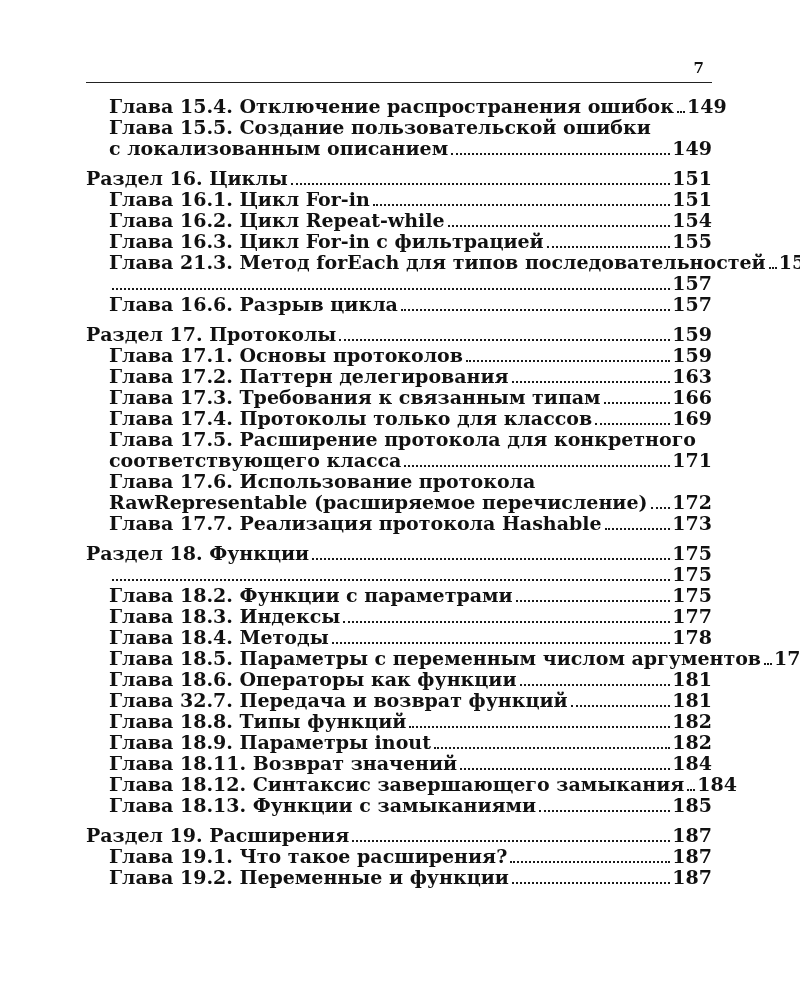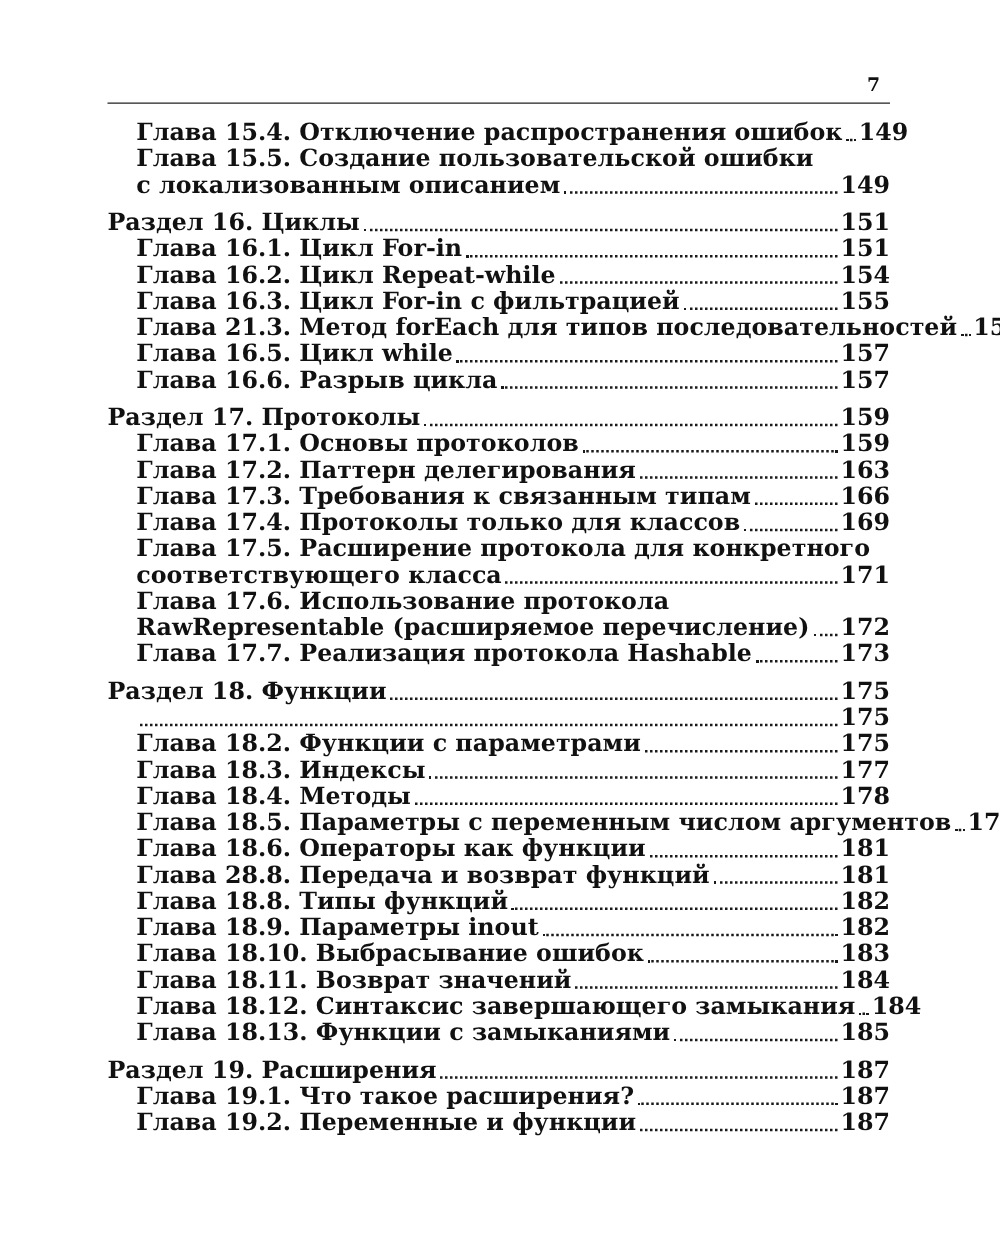--- a/index.html
+++ b/index.html
@@ -110,21 +110,20 @@
       </div>
       <div class="toc-entry chapter">
         <div class="toc-line">
           <span class="toc-text">Глава 21.3. Метод forEach для типов последовательностей </span>
           <span class="leader"></span>
           <span class="pnum">156</span>
         </div>
       </div>
       <div class="toc-entry chapter">
         <div class="toc-line">
-          <span class="toc-text">Глава 16.5. Цикл while</span>
           <span class="leader"></span>
           <span class="pnum">157</span>
         </div>
       </div>
       <div class="toc-entry chapter">
         <div class="toc-line">
           <span class="toc-text">Глава 16.6. Разрыв цикла </span>
           <span class="leader"></span>
           <span class="pnum">157</span>
         </div>
@@ -234,44 +233,37 @@
       </div>
       <div class="toc-entry chapter">
         <div class="toc-line">
           <span class="toc-text">Глава 18.6. Операторы как функции </span>
           <span class="leader"></span>
           <span class="pnum">181</span>
         </div>
       </div>
       <div class="toc-entry chapter">
         <div class="toc-line">
-          <span class="toc-text">Глава 28.8. Передача и возврат функций</span>
+          <span class="toc-text">Глава 32.7. Передача и возврат функций</span>
           <span class="leader"></span>
           <span class="pnum">181</span>
         </div>
       </div>
       <div class="toc-entry chapter">
         <div class="toc-line">
           <span class="toc-text">Глава 18.8. Типы функций </span>
           <span class="leader"></span>
           <span class="pnum">182</span>
         </div>
       </div>
       <div class="toc-entry chapter">
         <div class="toc-line">
           <span class="toc-text">Глава 18.9. Параметры inout</span>
           <span class="leader"></span>
           <span class="pnum">182</span>
-        </div>
-      </div>
-      <div class="toc-entry chapter">
-        <div class="toc-line">
-          <span class="toc-text">Глава 18.10. Выбрасывание ошибок </span>
-          <span class="leader"></span>
-          <span class="pnum">183</span>
         </div>
       </div>
       <div class="toc-entry chapter">
         <div class="toc-line">
           <span class="toc-text">Глава 18.11. Возврат значений </span>
           <span class="leader"></span>
           <span class="pnum">184</span>
         </div>
       </div>
       <div class="toc-entry chapter">

